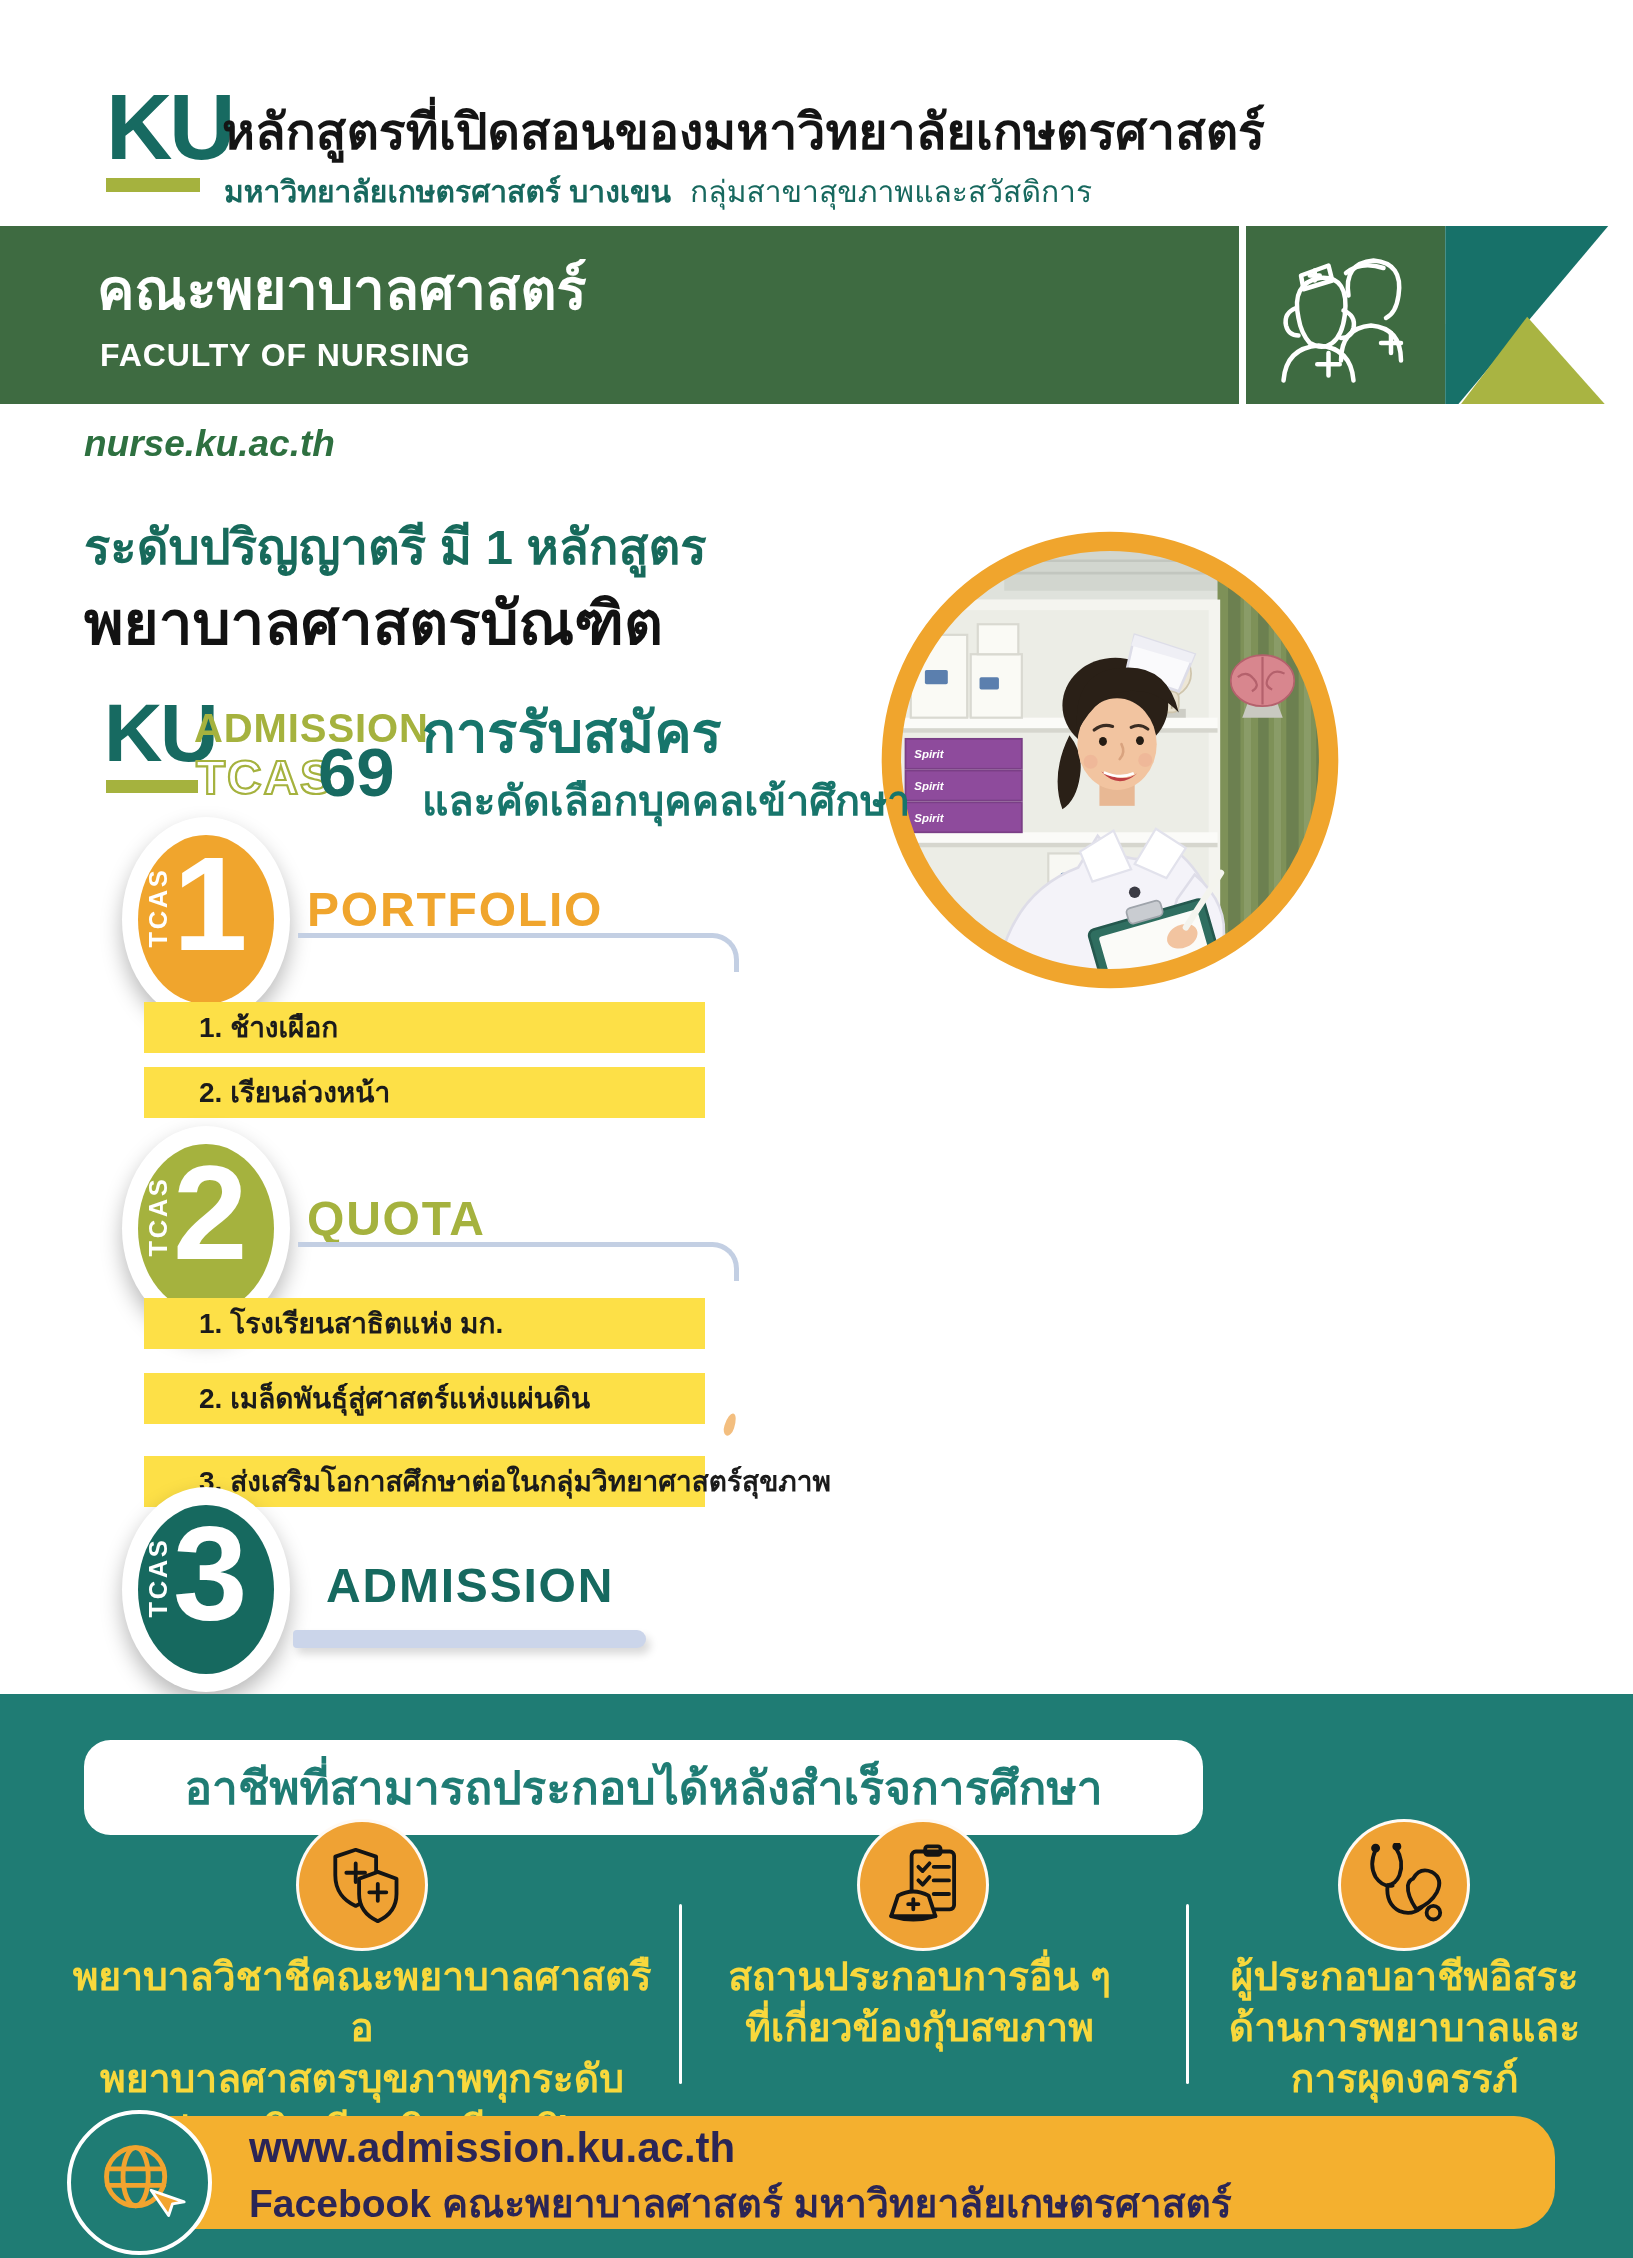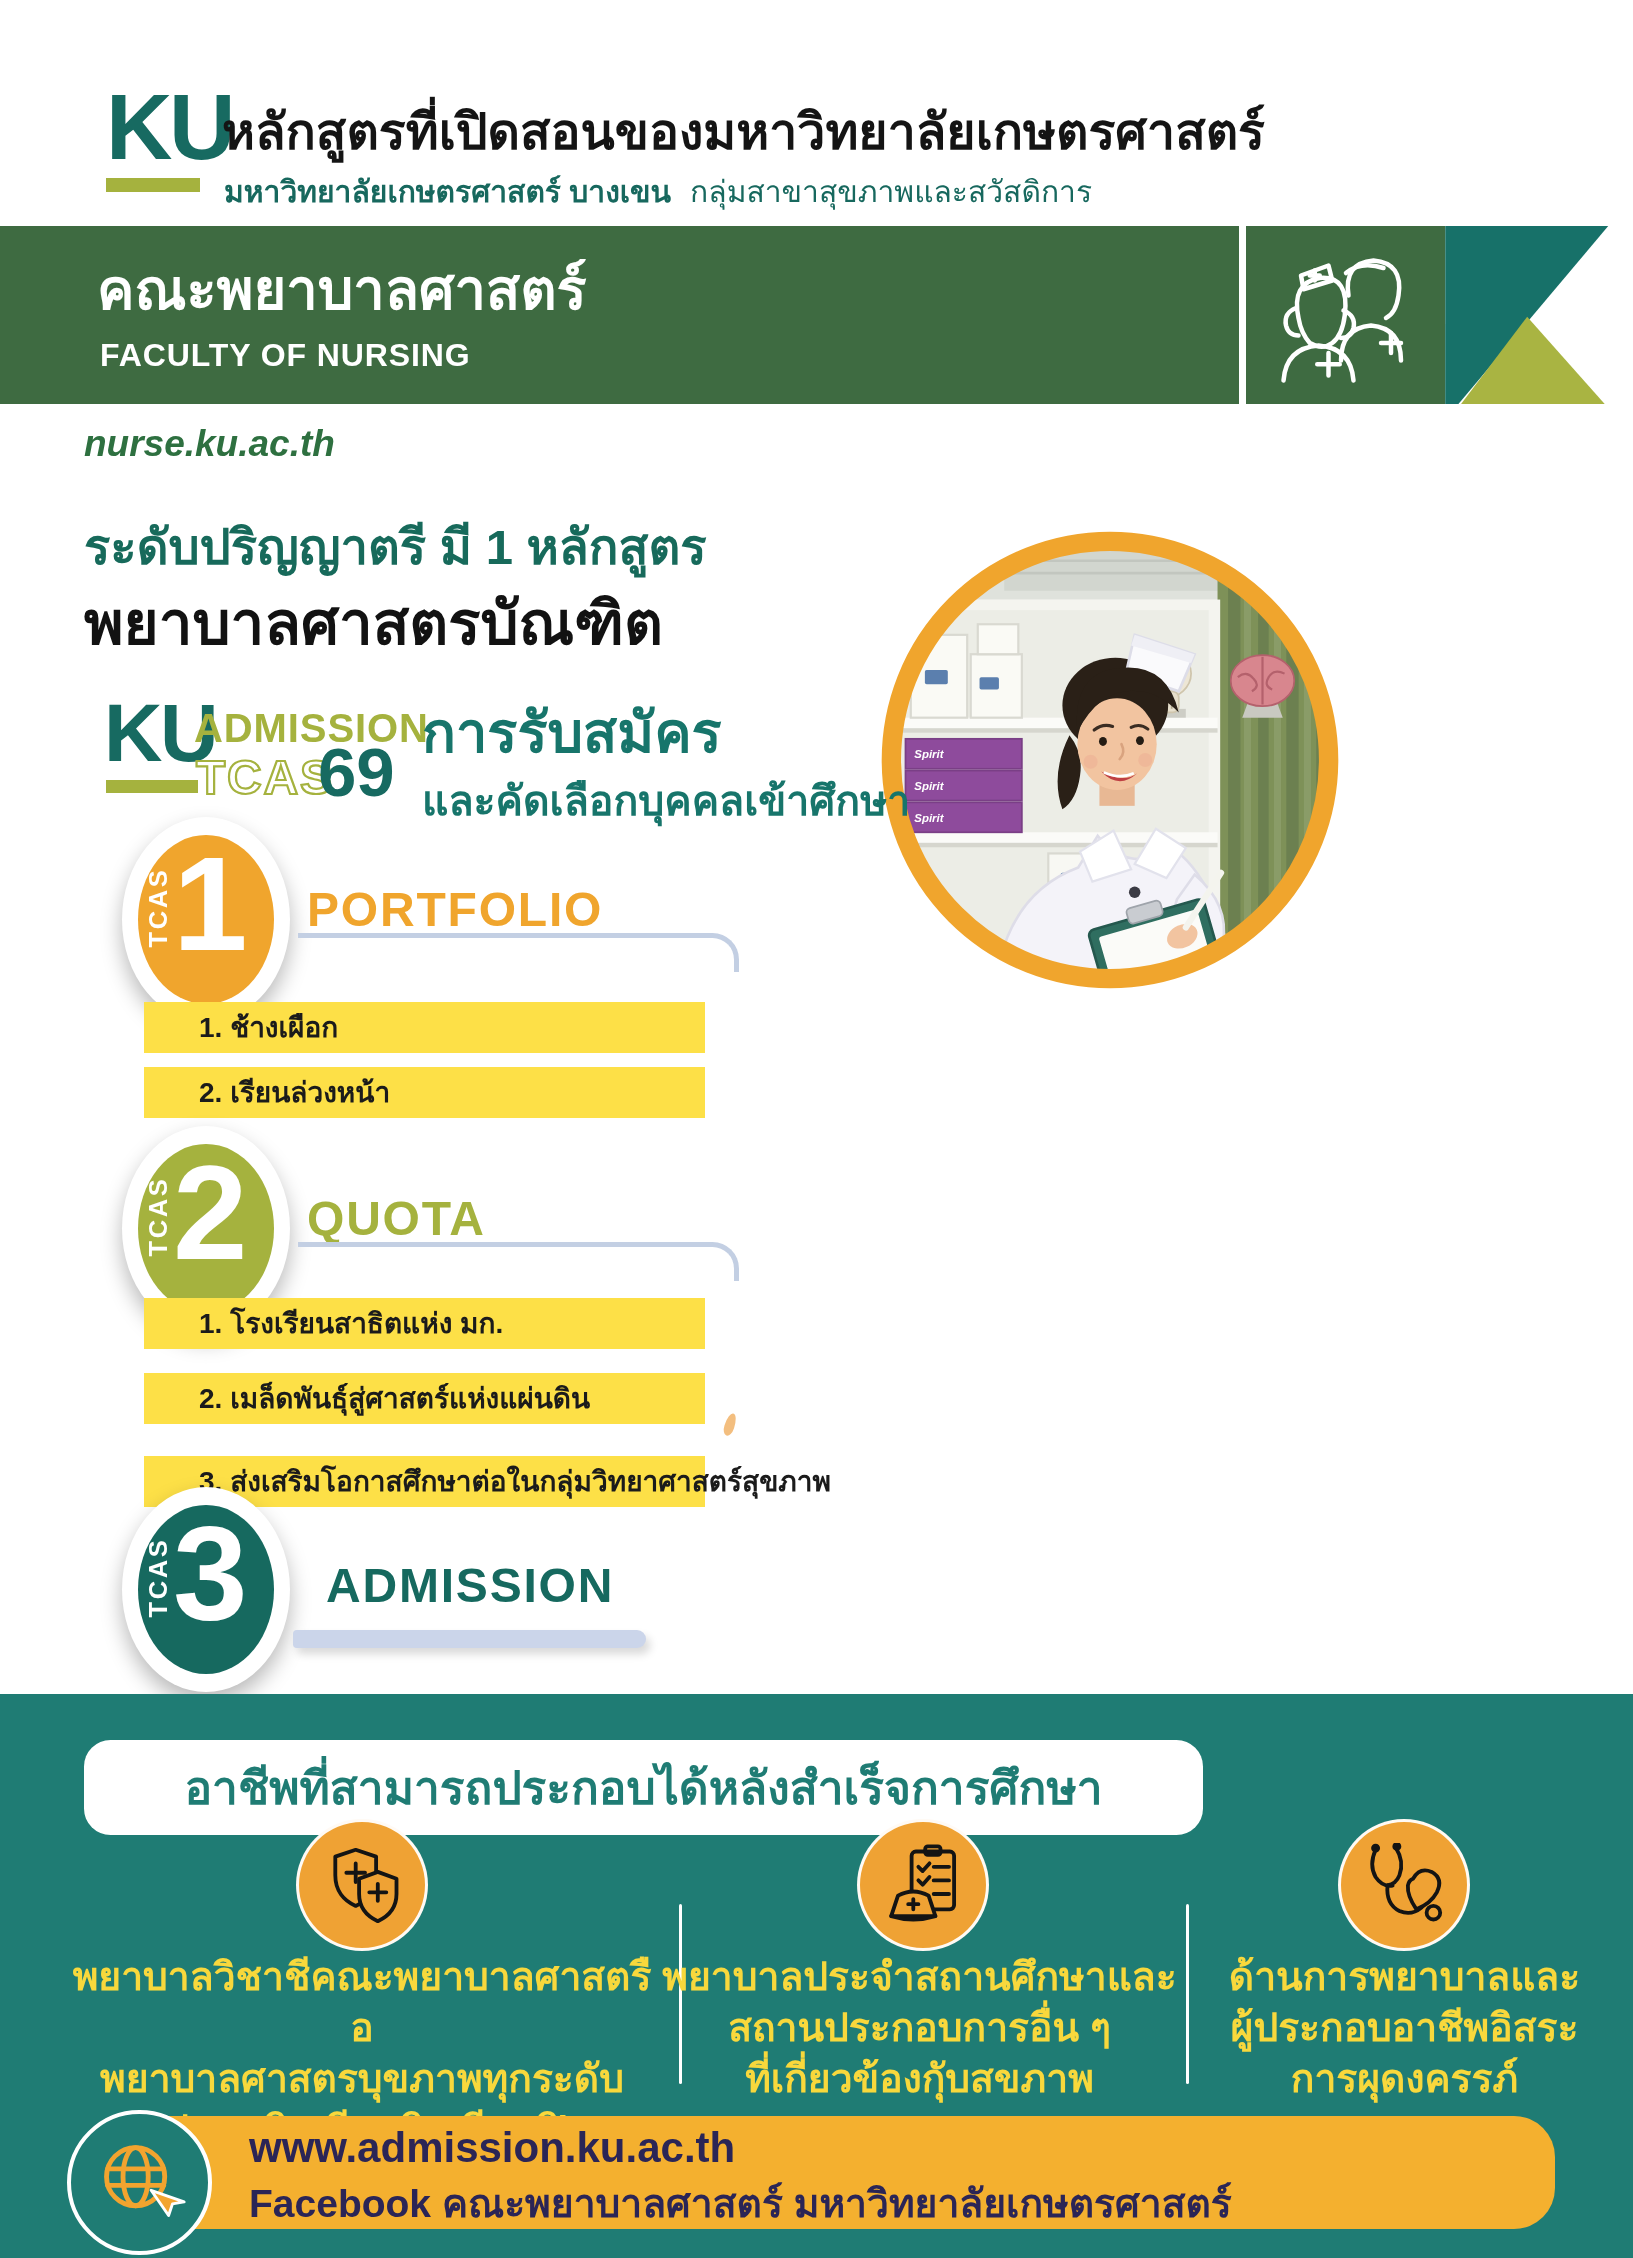--- a/index.html
+++ b/index.html
@@ -322,27 +322,26 @@
 
   <div class="abs vdiv vd1"></div>
   <div class="abs vdiv vd2"></div>
 
   <div class="abs career ca1">
     <span style="display:block">พยาบาลวิชาชีคณะพยาบาลศาสตรือ</span>
     <span style="display:block">พยาบาลศาสตรบุขภาพทุกระดับ</span>
     <span style="display:block">(ปฐมภมุิ ทตุียภมิ ตตุียภมิ)</span>
   </div>
   <div class="abs career ca2">
-    <span style="display:block">พยาบาลประจำสถานศึกษาและ</span>
     <span style="display:block">สถานประกอบการอื่น ๆ</span>
     <span style="display:block">ที่เกี่ยวข้องกัุบสขภาพ</span>
   </div>
   <div class="abs career ca3">
+    <span style="display:block">ผู้ประกอบอาชีพอิสระ</span>
     <span style="display:block">ด้านการพยาบาลและ</span>
-    <span style="display:block">ผู้ประกอบอาชีพอิสระ</span>
     <span style="display:block">การผุดงครรภ์</span>
   </div>
 
   <div class="abs fbar"></div>
   <div class="abs fglobe">
     <svg width="97" height="97" viewBox="0 0 100 100" fill="none" stroke="#F2A42F" stroke-width="5" stroke-linecap="round" stroke-linejoin="round">
       <circle cx="46" cy="44" r="30"></circle>
       <ellipse cx="46" cy="44" rx="13" ry="30"></ellipse>
       <line x1="17" y1="36" x2="75" y2="36"></line>
       <line x1="17" y1="53" x2="75" y2="53"></line>

